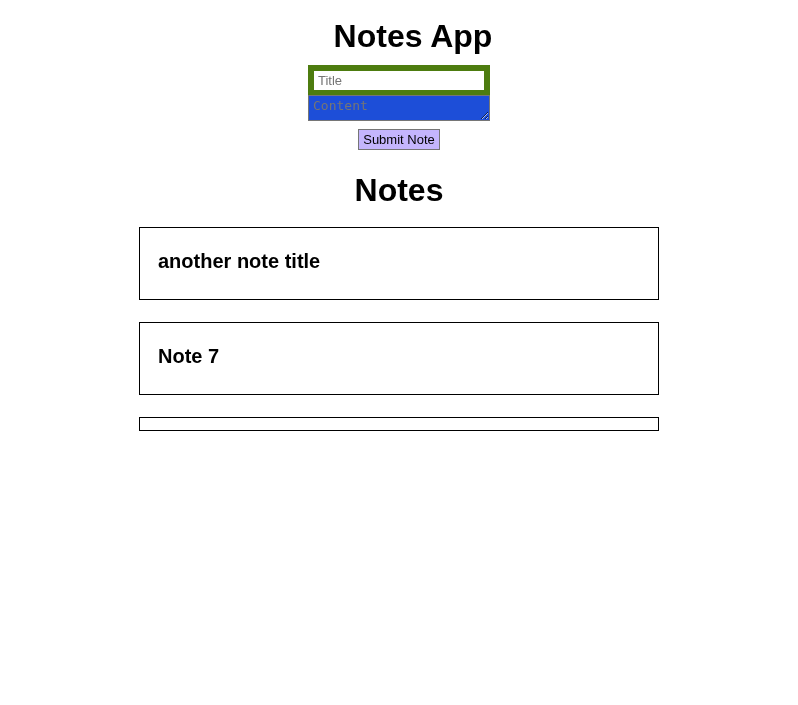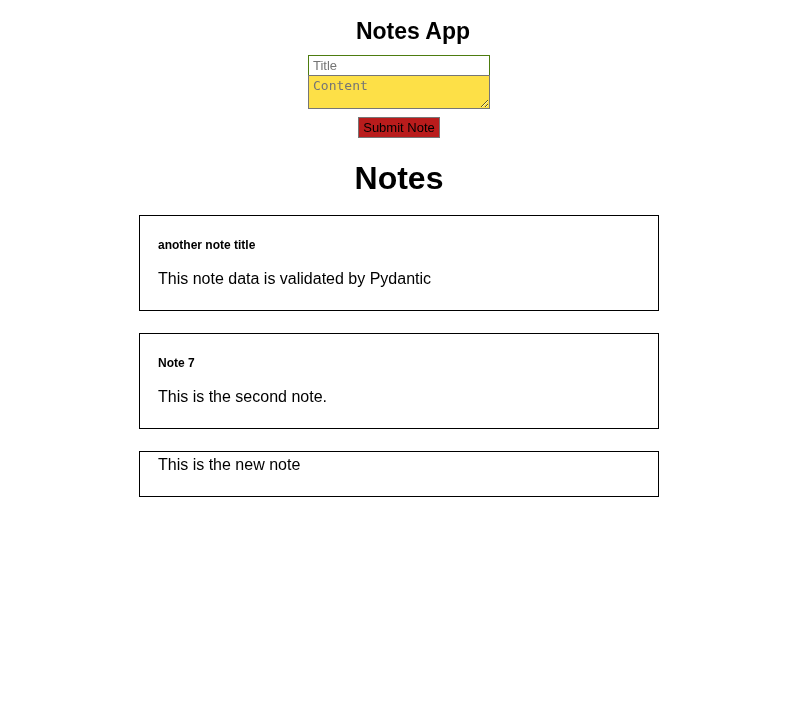--- a/index.html
+++ b/index.html
@@ -11,76 +11,76 @@
       padding: 0;
       background: #ffffff;
       color: #000000;
     }
     .container {
       width: 798px;
       margin: 0 auto;
       text-align: center;
     }
     h1.app-title {
-      font-size: 23px;
+      font-size: 32px;
       font-weight: bold;
       margin: 18px 0 10px 8px;
       padding-left: 20px;
     }
     .form-wrap {
       display: inline-block;
       text-align: center;
     }
     .title-input {
       display: block;
       width: 182px;
       font-size: 13px;
       padding: 2px 4px;
-      border: 1px solid #4d7c0f;
+      border: 6px solid #4d7c0f;
       background: #ffffff;
       font-family: Arial, Helvetica, sans-serif;
     }
     .content-textarea {
       display: block;
       width: 182px;
-      height: 34px;
+      height: 26px;
       font-size: 13px;
       padding: 2px 4px;
       border: 1px solid #767676;
-      background: #fde047;
+      background: #1d4ed8;
       font-family: monospace;
       resize: both;
       margin-top: -1px;
     }
     .submit-btn {
       margin-top: 8px;
       font-size: 13px;
       padding: 2px 4px;
       border: 1px solid #767676;
-      background: #b91c1c;
+      background: #c4b5fd;
       font-family: Arial, Helvetica, sans-serif;
       cursor: pointer;
     }
     h2.notes-heading {
       font-size: 32px;
       font-weight: bold;
       margin: 22px 0 18px 0;
     }
     .notes-list {
       width: 520px;
       margin: 0 auto;
       text-align: left;
     }
     .note-card {
       border: 1px solid #000000;
       padding: 4px 18px 8px 18px;
       margin-bottom: 22px;
     }
     .note-card h3 {
-      font-size: 12px;
+      font-size: 20px;
       font-weight: bold;
       margin: 18px 0 18px 0;
     }
     .note-card p {
       font-size: 16px;
       font-weight: normal;
       margin: 0 0 14px 0;
     }
     ::placeholder {
       color: #757575;
@@ -97,23 +97,20 @@
     <input type="text" class="title-input" placeholder="Title" style="">
     <textarea class="content-textarea" placeholder="Content" style=""></textarea>
     <button class="submit-btn">Submit Note</button>
   </div>
 
   <h2 class="notes-heading">Notes</h2>
 
   <div class="notes-list">
     <div class="note-card">
       <h3>another note title</h3>
-      <p>This note data is validated by Pydantic</p>
     </div>
     <div class="note-card">
       <h3>Note 7</h3>
-      <p>This is the second note.</p>
     </div>
     <div class="note-card">
-      <p>This is the new note</p>
     </div>
   </div>
 </div>
 
 </body></html>

